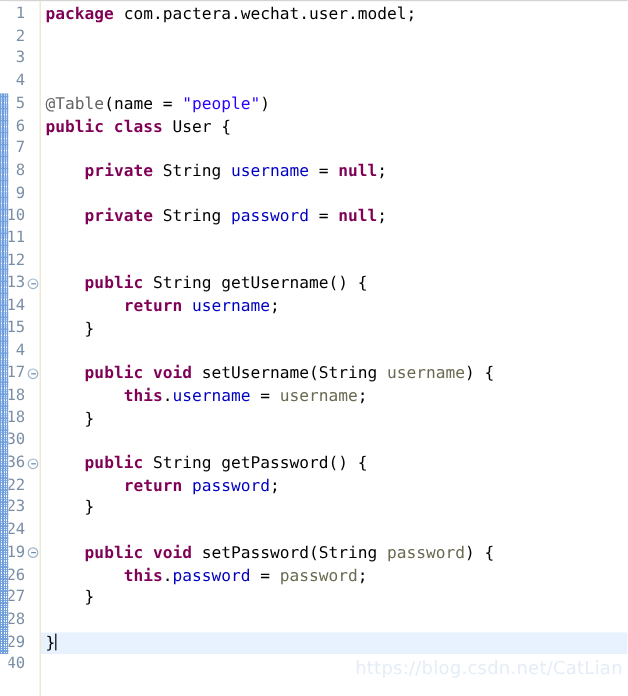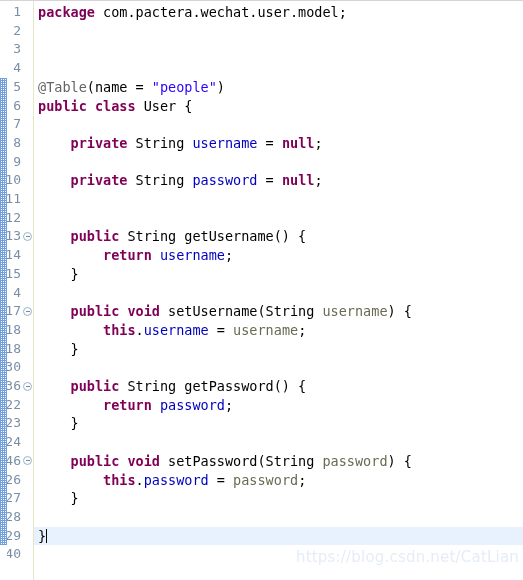--- a/index.html
+++ b/index.html
@@ -244,21 +244,21 @@
       <div class="gutter-row" style="top: 394.7px;">
         <span class="gutter-num">22</span>
       </div>
       <div class="gutter-row" style="top: 413.4px;">
         <span class="gutter-num">23</span>
       </div>
       <div class="gutter-row" style="top: 432.1px;">
         <span class="gutter-num">24</span>
       </div>
       <div class="gutter-row" style="top: 450.8px;">
-        <span class="gutter-num">46</span>
+        <span class="gutter-num">19</span>
         <span class="fold-marker"></span>
       </div>
       <div class="gutter-row" style="top: 469.5px;">
         <span class="gutter-num">26</span>
       </div>
       <div class="gutter-row" style="top: 488.2px;">
         <span class="gutter-num">27</span>
       </div>
       <div class="gutter-row" style="top: 506.9px;">
         <span class="gutter-num">28</span>

